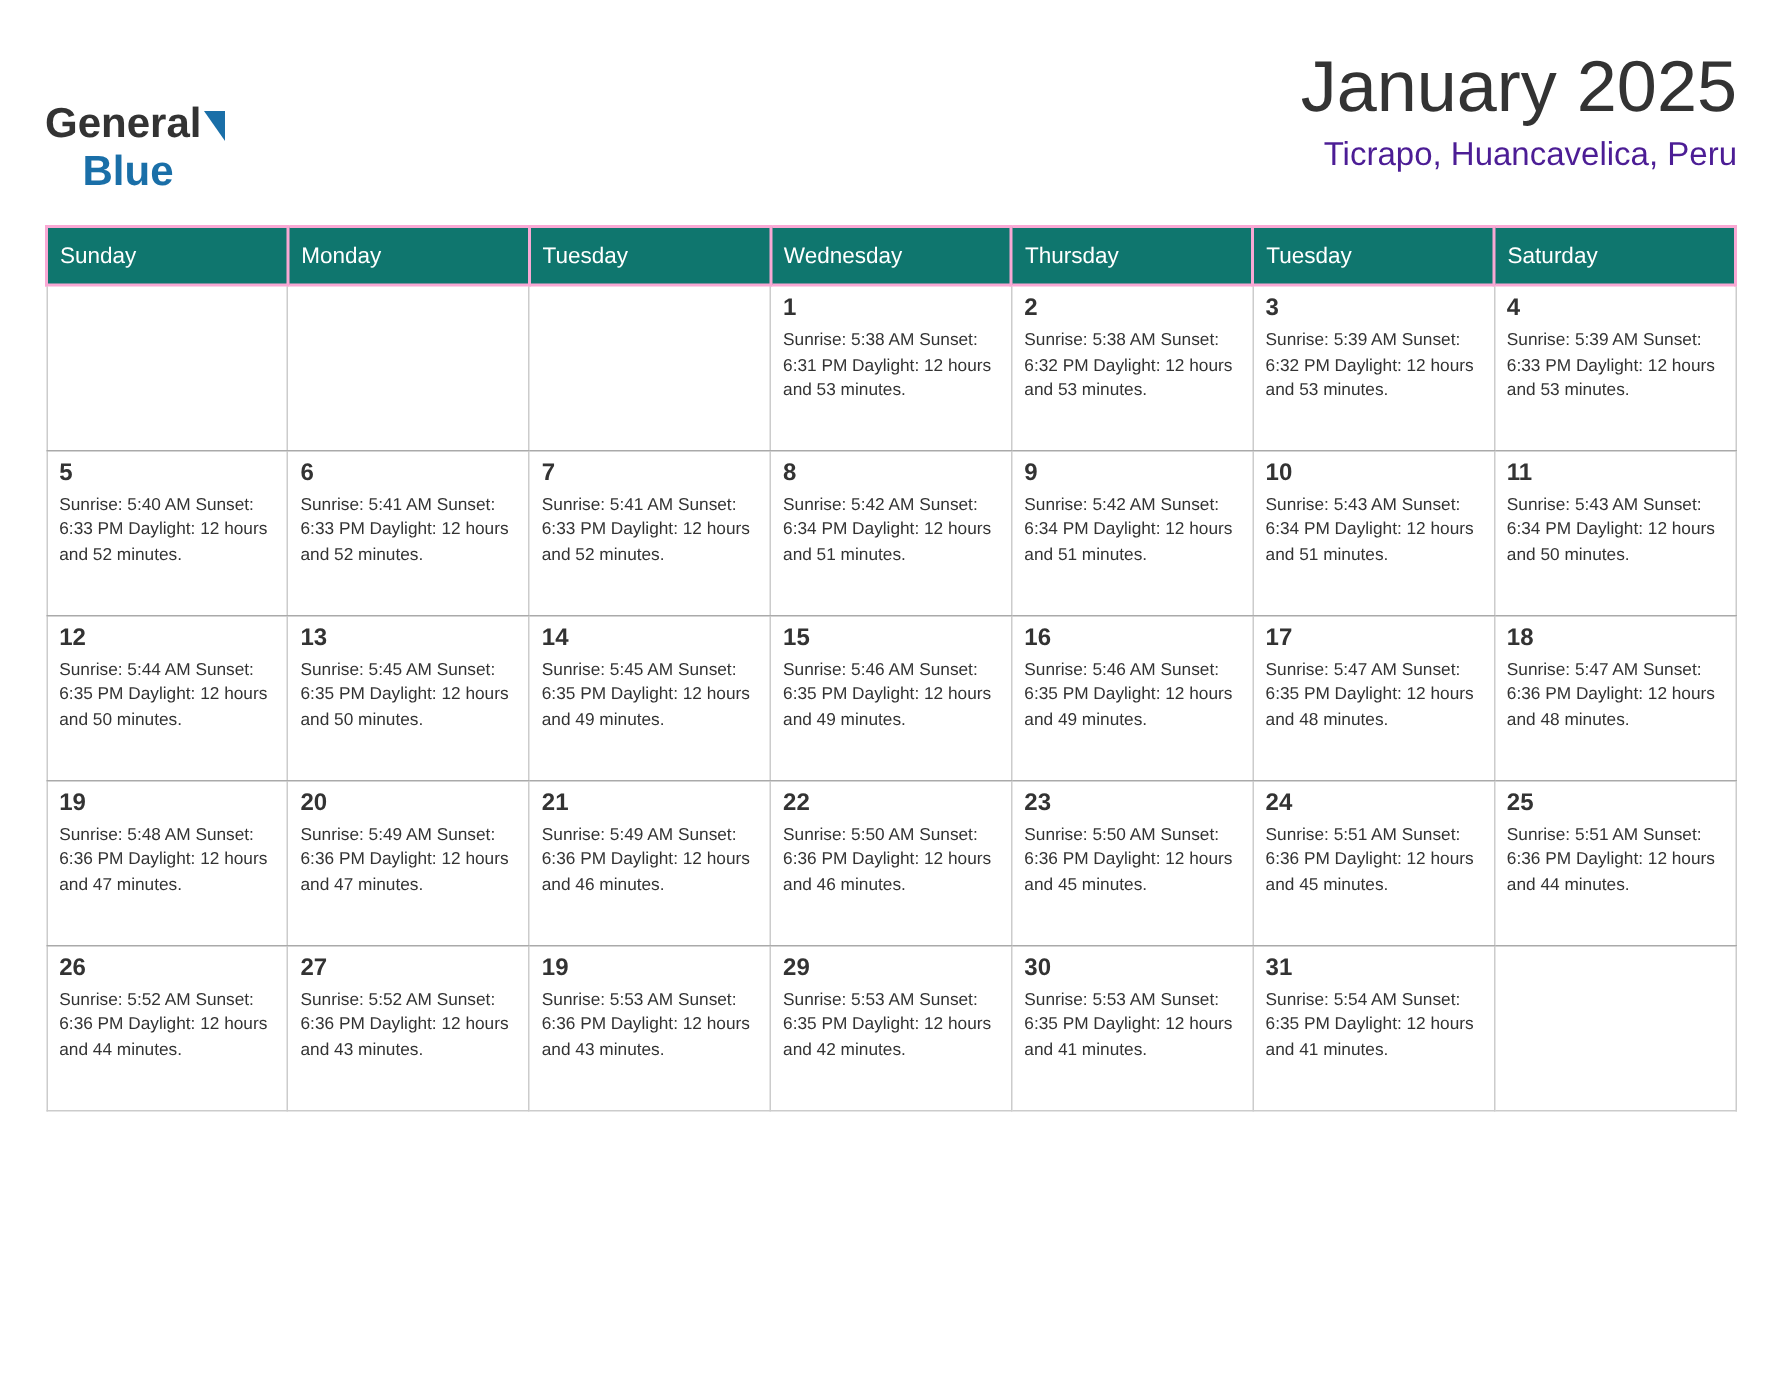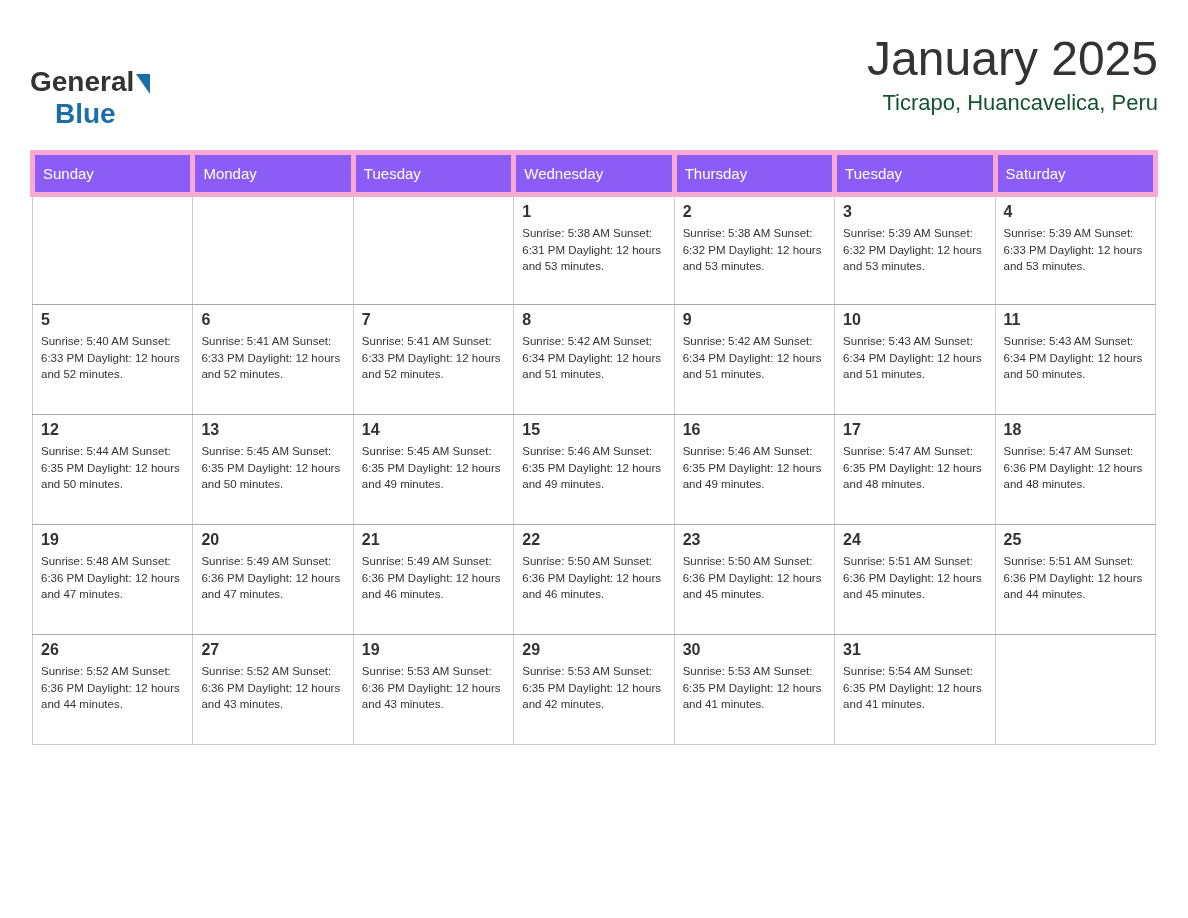--- a/index.html
+++ b/index.html
@@ -54,36 +54,36 @@
       margin-top: 11px;
     }
     .title-area h1 {
       font-size: 48px;
       font-weight: normal;
       color: #333;
     }
     .title-area h2 {
       font-size: 22px;
       font-weight: normal;
-      color: #14532d;
+      color: #4c1d95;
       margin-top: 4px;
     }
     .calendar {
       width: 100%;
       border-collapse: collapse;
       border: 1px solid #aaa;
     }
     .calendar th {
-      background-color: #8b5cf6;
+      background-color: #0f766e;
       color: #fff;
       padding: 10px 8px;
       font-size: 15px;
       font-weight: normal;
       text-align: left;
-      border: 5px solid #f9a8d4;
+      border: 2px solid #f9a8d4;
     }
     .calendar td {
       vertical-align: top;
       padding: 6px 8px;
       border: 1px solid #ccc;
       width: calc(100% / 7);
       min-height: 100px;
       height: 110px;
     }
     .day-number {

